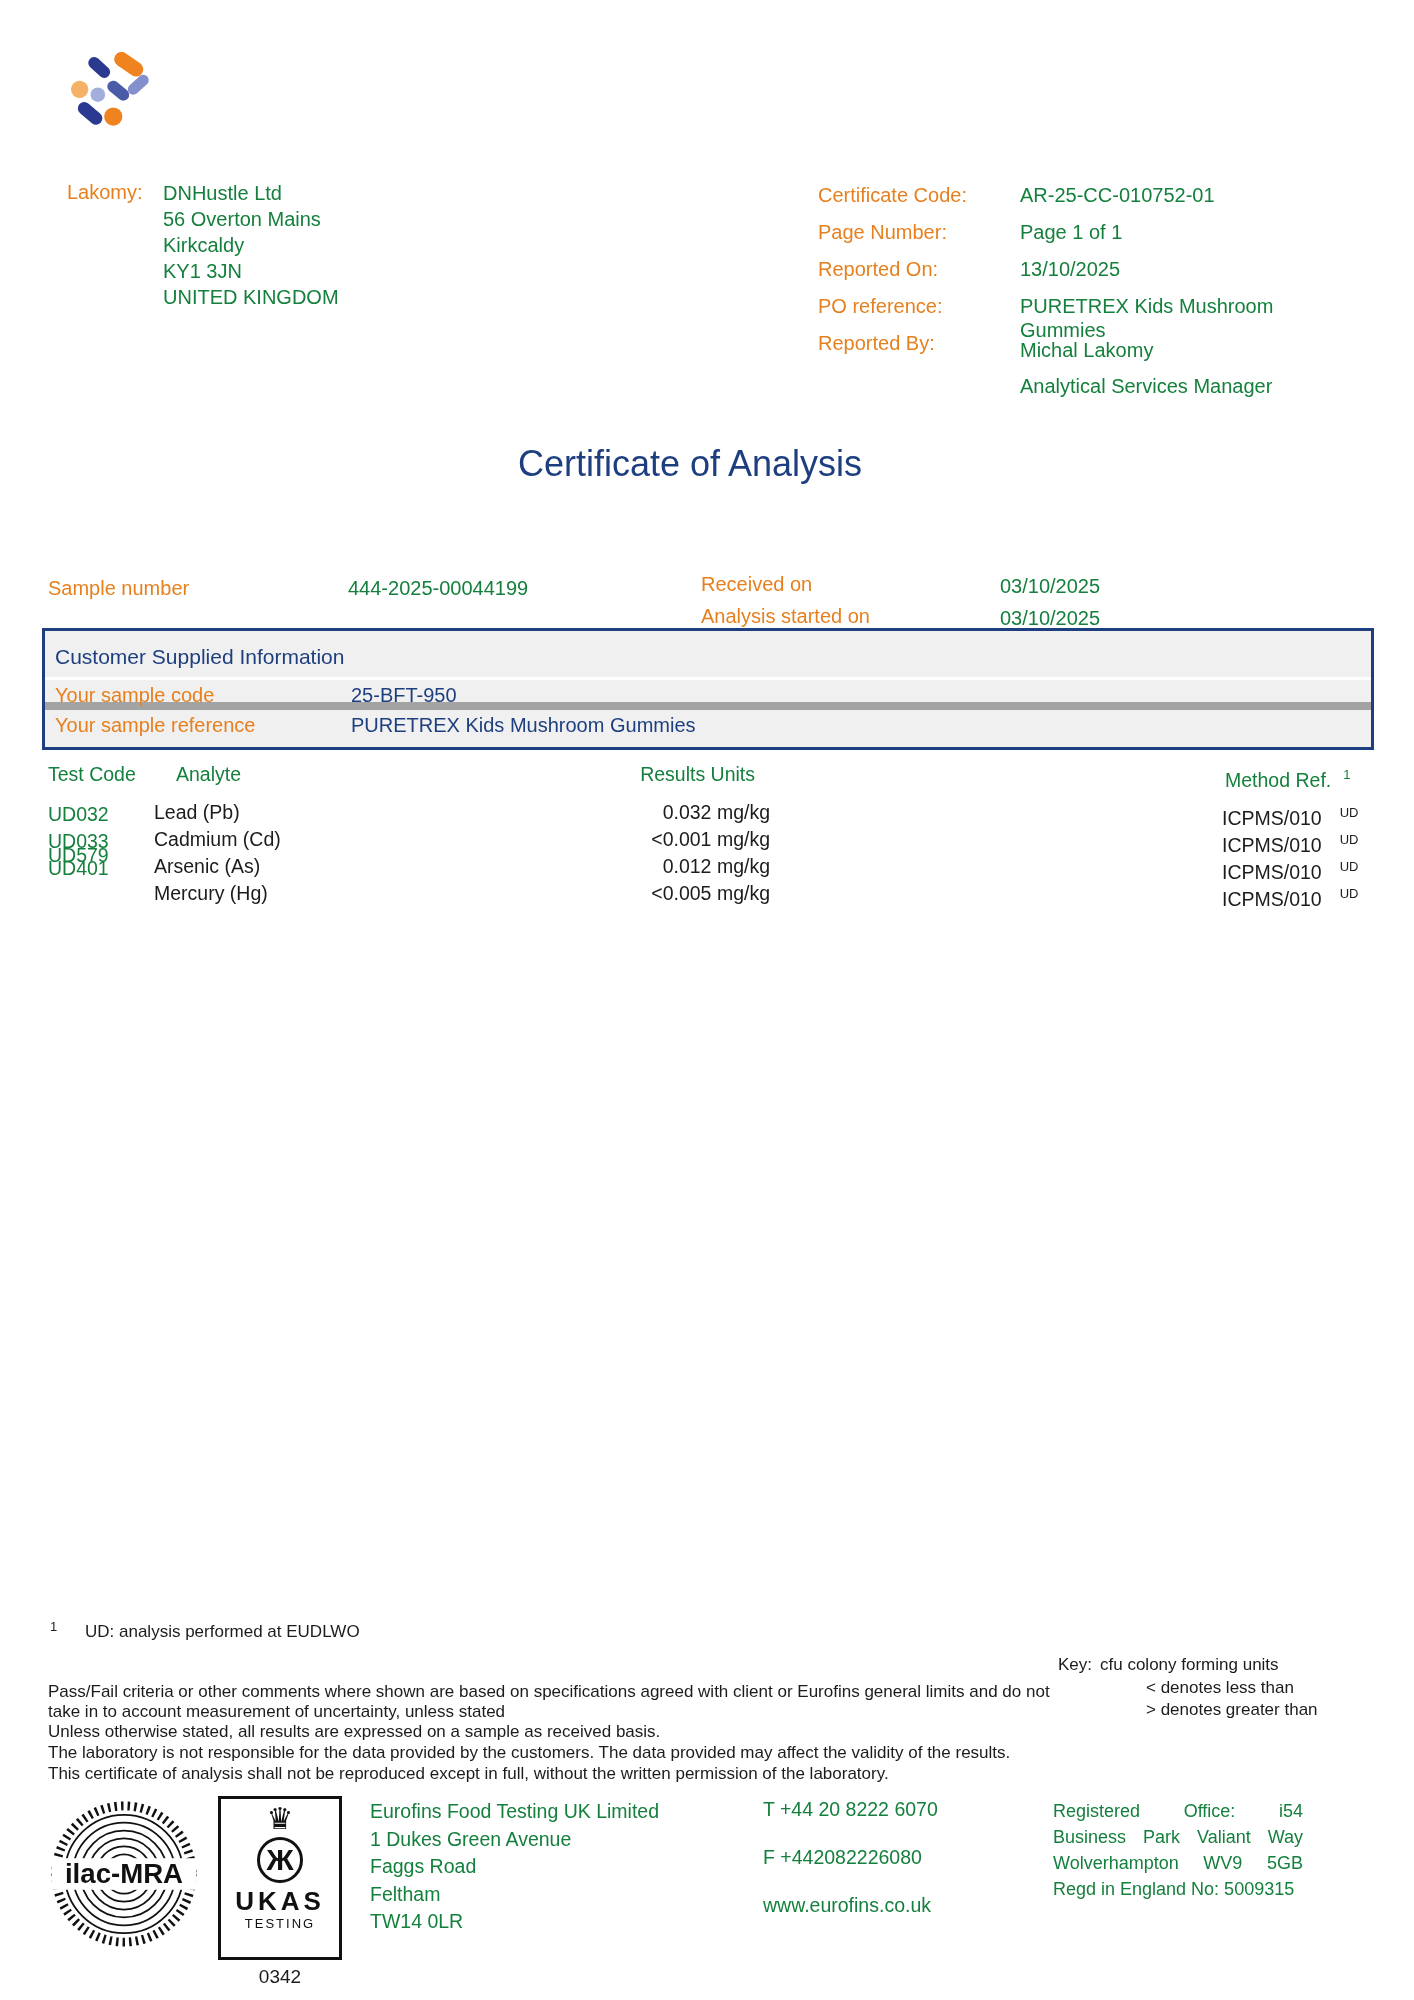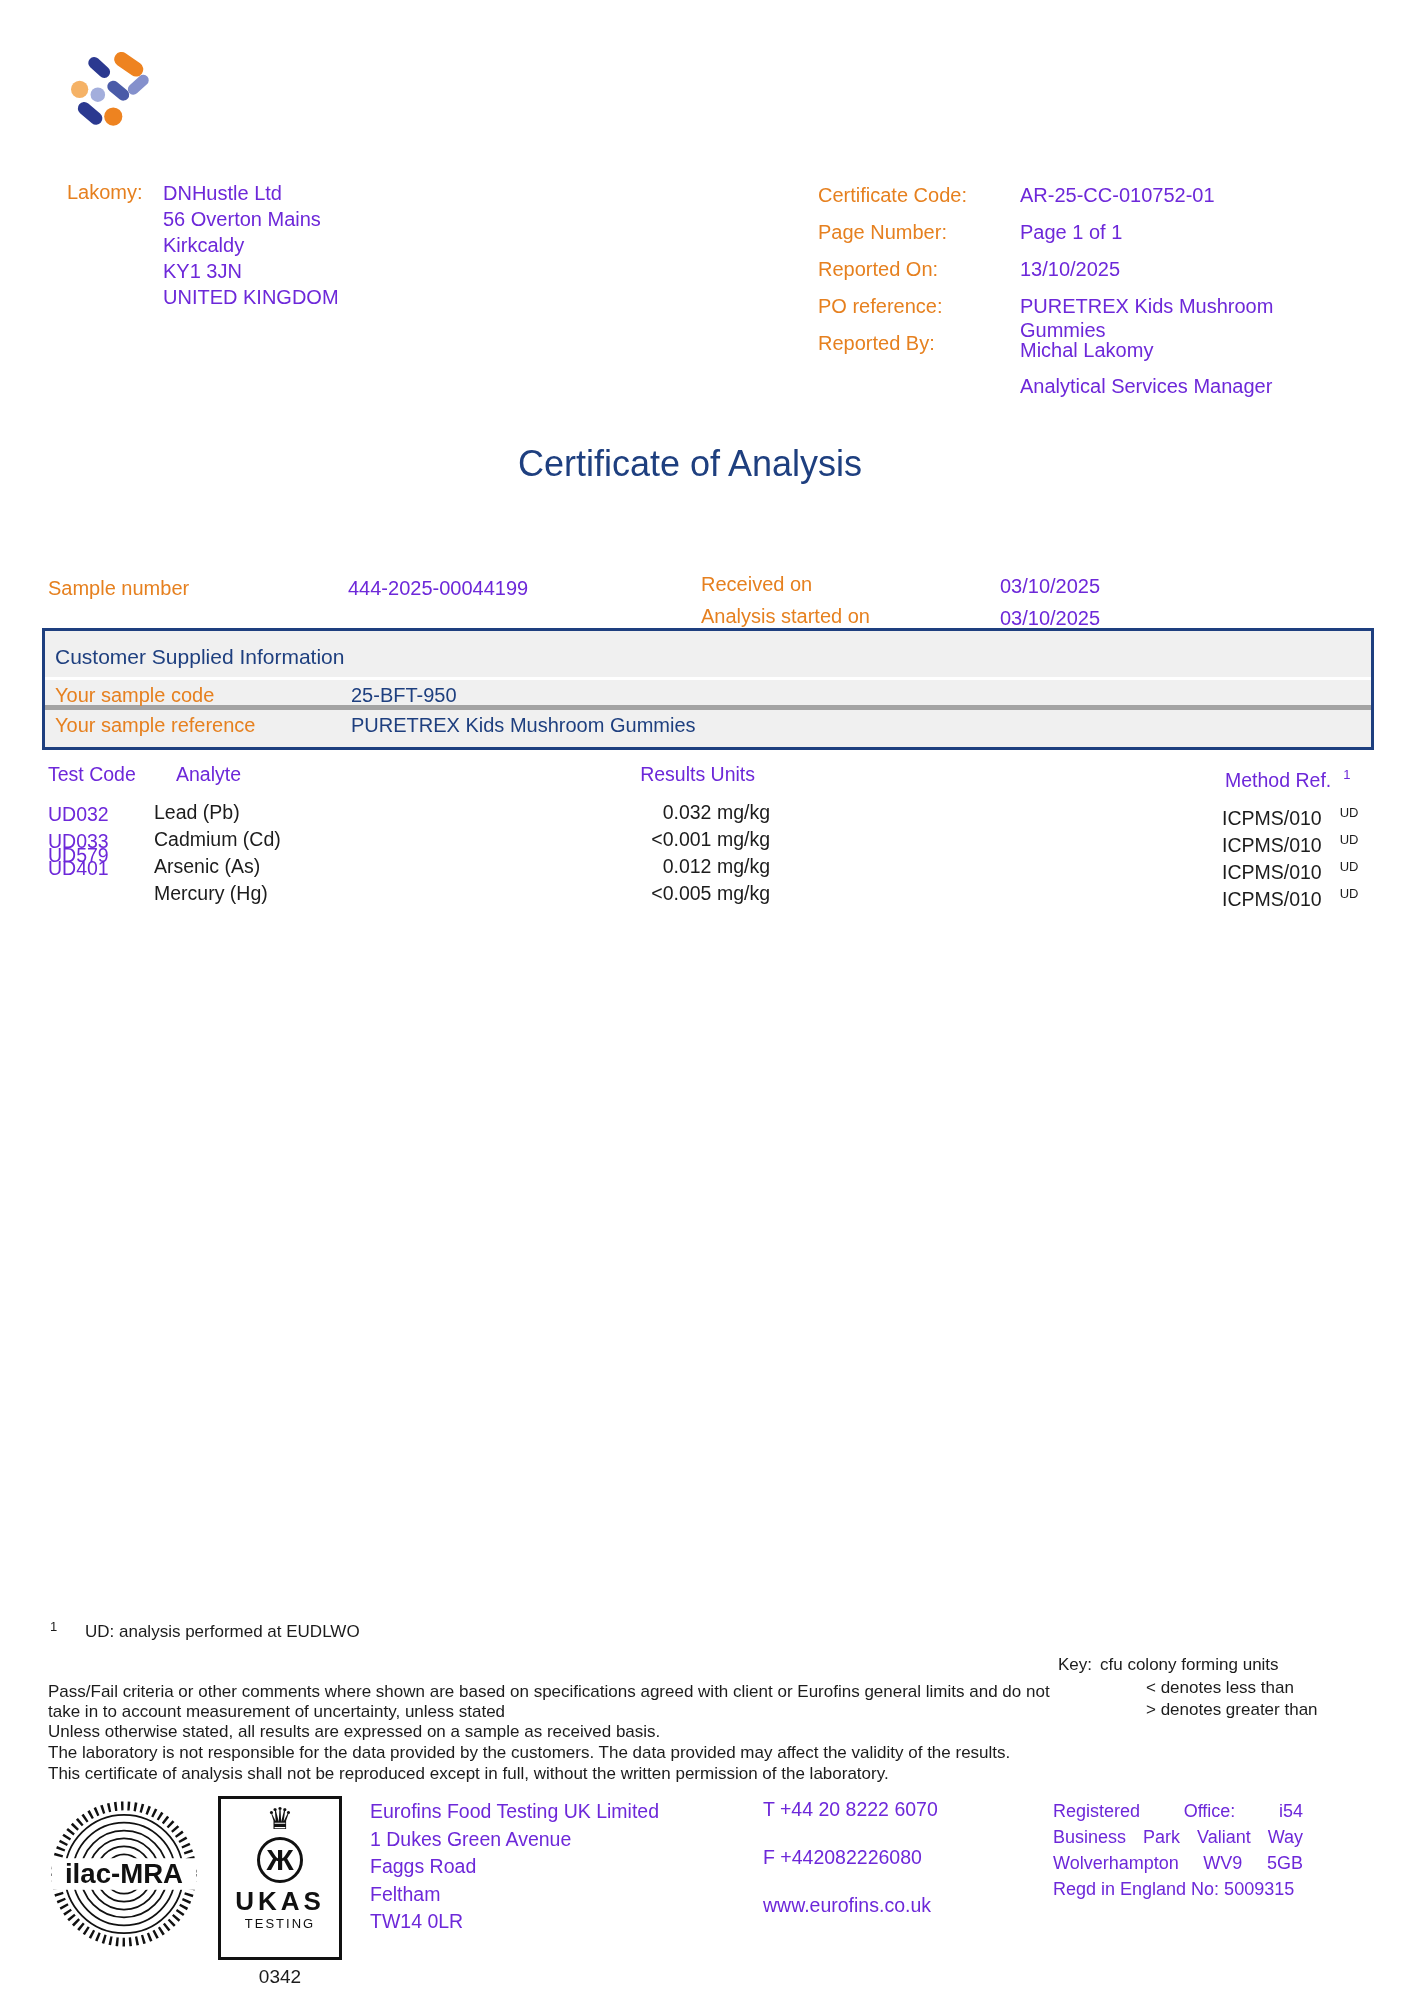--- a/index.html
+++ b/index.html
@@ -1,33 +1,33 @@
 <!DOCTYPE html>
 <html><head>
 <meta charset="utf-8">
 <style>
   html,body{margin:0;padding:0;background:#fff;}
   .page{position:relative;width:1414px;height:2000px;background:#fff;overflow:hidden;
         font-family:"Liberation Sans",sans-serif;color:#1c1c1c;}
   .abs{position:absolute;white-space:nowrap;}
   .wrap{position:absolute;white-space:normal;}
   .orange{color:#E6801F;}
-  .navy{color:#6d28d9;}
+  .navy{color:#15803d;}
   .blk{color:#1c1c1c;}
   .f20{font-size:20px;line-height:24px;}
   .f19{font-size:19.5px;line-height:23px;}
   .f17{font-size:17px;line-height:20px;}
   .title{font-size:36px;color:#1E3F7F;}
   .logo-row{position:absolute;left:70px;top:52px;display:flex;align-items:center;}
   .logo-text{font-size:64px;font-weight:bold;letter-spacing:-1px;color:#2B3990;line-height:80px;margin-left:20px;}
   .csi-box{position:absolute;left:42px;top:628px;width:1332px;height:122px;
            border:3px solid #1E3F7F;background:#f0f0f0;box-sizing:border-box;}
   .csi-head{height:49px;padding:14px 0 0 10px;border-bottom:3px solid #fff;box-sizing:border-box;
             font-size:21px;color:#1E3F7F;}
-  .csi-row{position:relative;height:30px;border-bottom:5px solid #a3a3a3;box-sizing:border-box;}
+  .csi-row{position:relative;height:30px;border-bottom:8px solid #a3a3a3;box-sizing:border-box;}
   .csi-row:last-child{border-bottom:none;}
   .csi-lab{position:absolute;left:10px;top:4px;font-size:20px;color:#E6801F;white-space:nowrap;}
   .csi-val{position:absolute;left:306px;top:4px;font-size:20px;color:#1E3F7F;white-space:nowrap;}
   .rt-right{text-align:right;}
   .sup{font-size:13px;vertical-align:8px;}
   .just{text-align:justify;text-align-last:justify;}
   .ukas-box{position:absolute;left:218px;top:1796px;width:124px;height:164px;border:3px solid #111;
             box-sizing:border-box;display:flex;flex-direction:column;align-items:center;justify-content:flex-start;
             padding-top:4px;background:#fff;color:#111;}
   .ukas-crown{font-size:30px;line-height:32px;}

